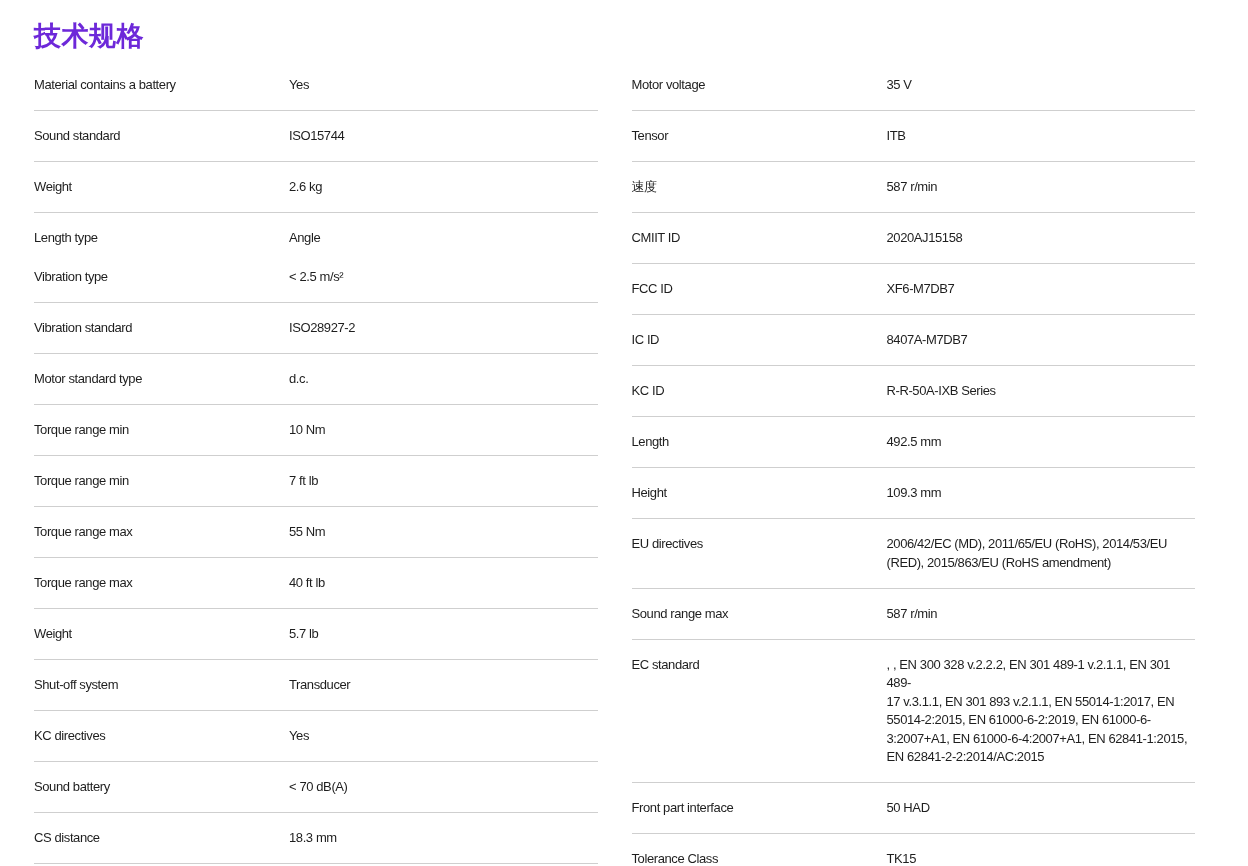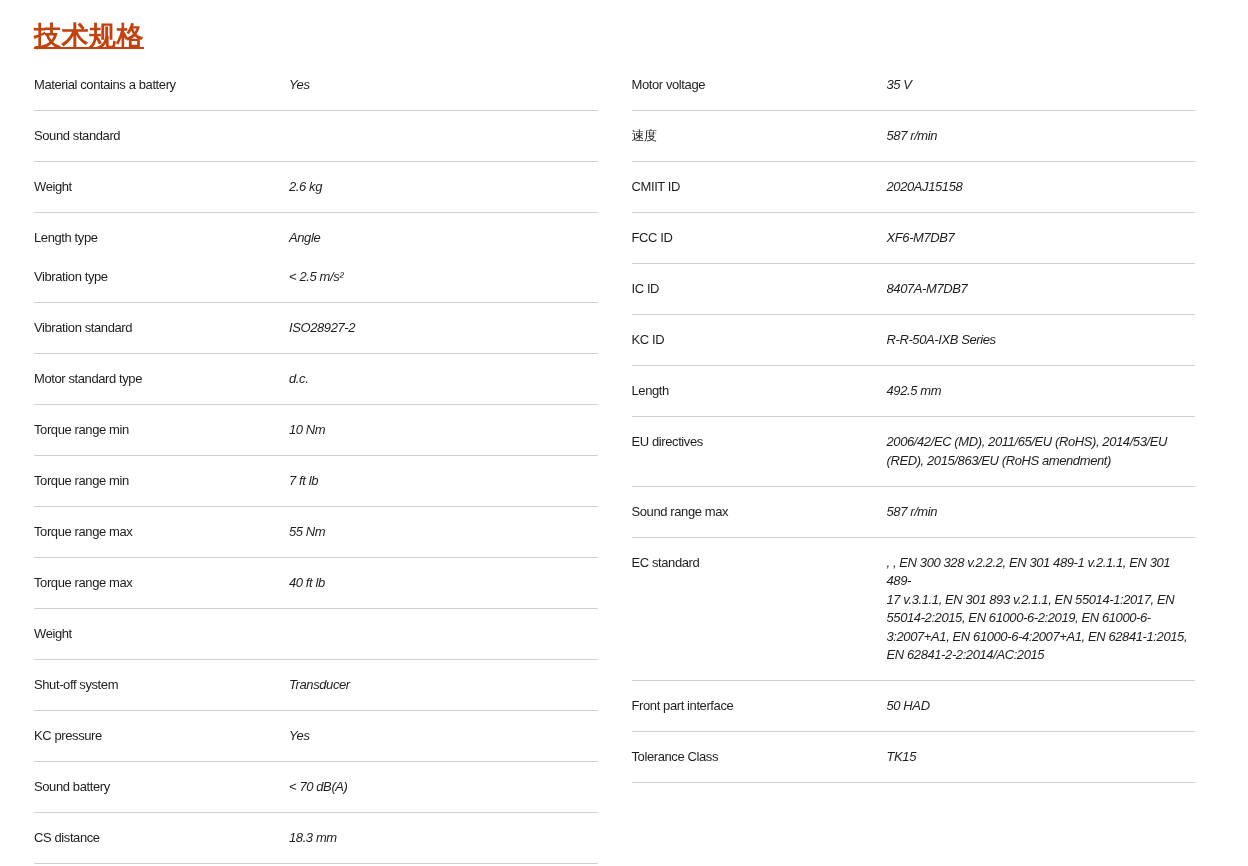--- a/index.html
+++ b/index.html
@@ -13,23 +13,22 @@
     height: 866px;
     overflow: hidden;
     font-family: "Liberation Sans", "DejaVu Sans", sans-serif;
     color: #1e1e1e;
   }
   .page-title {
     margin: 21px 53px 0 34px;
     font-size: 27px;
     line-height: 30px;
     font-weight: 700;
-    color: #c2410c;
+    color: #6d28d9;
     letter-spacing: 0.5px;
-    text-decoration: underline;
   }
   .spec-grid {
     display: flex;
     gap: 34px;
     margin: 9px 53px 16px 34px;
     align-items: flex-start;
   }
   .spec-col {
     flex: 1 1 0;
     min-width: 0;
@@ -50,39 +49,39 @@
   }
   .spec-label {
     flex: 0 0 255px;
     width: 255px;
     padding-right: 12px;
   }
   .spec-value {
     flex: 1 1 auto;
     min-width: 0;
     white-space: pre-line;
-    font-style: italic;
   }
 </style>
 </head>
 <body>
 
 <h1 class="page-title">技术规格</h1>
 
 <div class="spec-grid">
   <div class="spec-col">
       <div class="spec-row">
         <div class="spec-pair">
           <div class="spec-label">Material contains a battery</div>
           <div class="spec-value">Yes</div>
         </div>
       </div>
       <div class="spec-row">
         <div class="spec-pair">
           <div class="spec-label">Sound standard</div>
+          <div class="spec-value">ISO15744</div>
         </div>
       </div>
       <div class="spec-row">
         <div class="spec-pair">
           <div class="spec-label">Weight</div>
           <div class="spec-value">2.6 kg</div>
         </div>
       </div>
       <div class="spec-row">
         <div class="spec-pair">
@@ -126,31 +125,32 @@
       </div>
       <div class="spec-row">
         <div class="spec-pair">
           <div class="spec-label">Torque range max</div>
           <div class="spec-value">40 ft lb</div>
         </div>
       </div>
       <div class="spec-row">
         <div class="spec-pair">
           <div class="spec-label">Weight</div>
+          <div class="spec-value">5.7 lb</div>
         </div>
       </div>
       <div class="spec-row">
         <div class="spec-pair">
           <div class="spec-label">Shut-off system</div>
           <div class="spec-value">Transducer</div>
         </div>
       </div>
       <div class="spec-row">
         <div class="spec-pair">
-          <div class="spec-label">KC pressure</div>
+          <div class="spec-label">KC directives</div>
           <div class="spec-value">Yes</div>
         </div>
       </div>
       <div class="spec-row">
         <div class="spec-pair">
           <div class="spec-label">Sound battery</div>
           <div class="spec-value">&lt; 70 dB(A)</div>
         </div>
       </div>
       <div class="spec-row">
@@ -162,20 +162,26 @@
     </div>
   <div class="spec-col">
       <div class="spec-row">
         <div class="spec-pair">
           <div class="spec-label">Motor voltage</div>
           <div class="spec-value">35 V</div>
         </div>
       </div>
       <div class="spec-row">
         <div class="spec-pair">
+          <div class="spec-label">Tensor</div>
+          <div class="spec-value">ITB</div>
+        </div>
+      </div>
+      <div class="spec-row">
+        <div class="spec-pair">
           <div class="spec-label">速度</div>
           <div class="spec-value">587 r/min</div>
         </div>
       </div>
       <div class="spec-row">
         <div class="spec-pair">
           <div class="spec-label">CMIIT ID</div>
           <div class="spec-value">2020AJ15158</div>
         </div>
       </div>
@@ -194,20 +200,26 @@
       <div class="spec-row">
         <div class="spec-pair">
           <div class="spec-label">KC ID</div>
           <div class="spec-value">R-R-50A-IXB Series</div>
         </div>
       </div>
       <div class="spec-row">
         <div class="spec-pair">
           <div class="spec-label">Length</div>
           <div class="spec-value">492.5 mm</div>
+        </div>
+      </div>
+      <div class="spec-row">
+        <div class="spec-pair">
+          <div class="spec-label">Height</div>
+          <div class="spec-value">109.3 mm</div>
         </div>
       </div>
       <div class="spec-row">
         <div class="spec-pair">
           <div class="spec-label">EU directives</div>
           <div class="spec-value">2006/42/EC (MD), 2011/65/EU (RoHS), 2014/53/EU
 (RED), 2015/863/EU (RoHS amendment)</div>
         </div>
       </div>
       <div class="spec-row">

